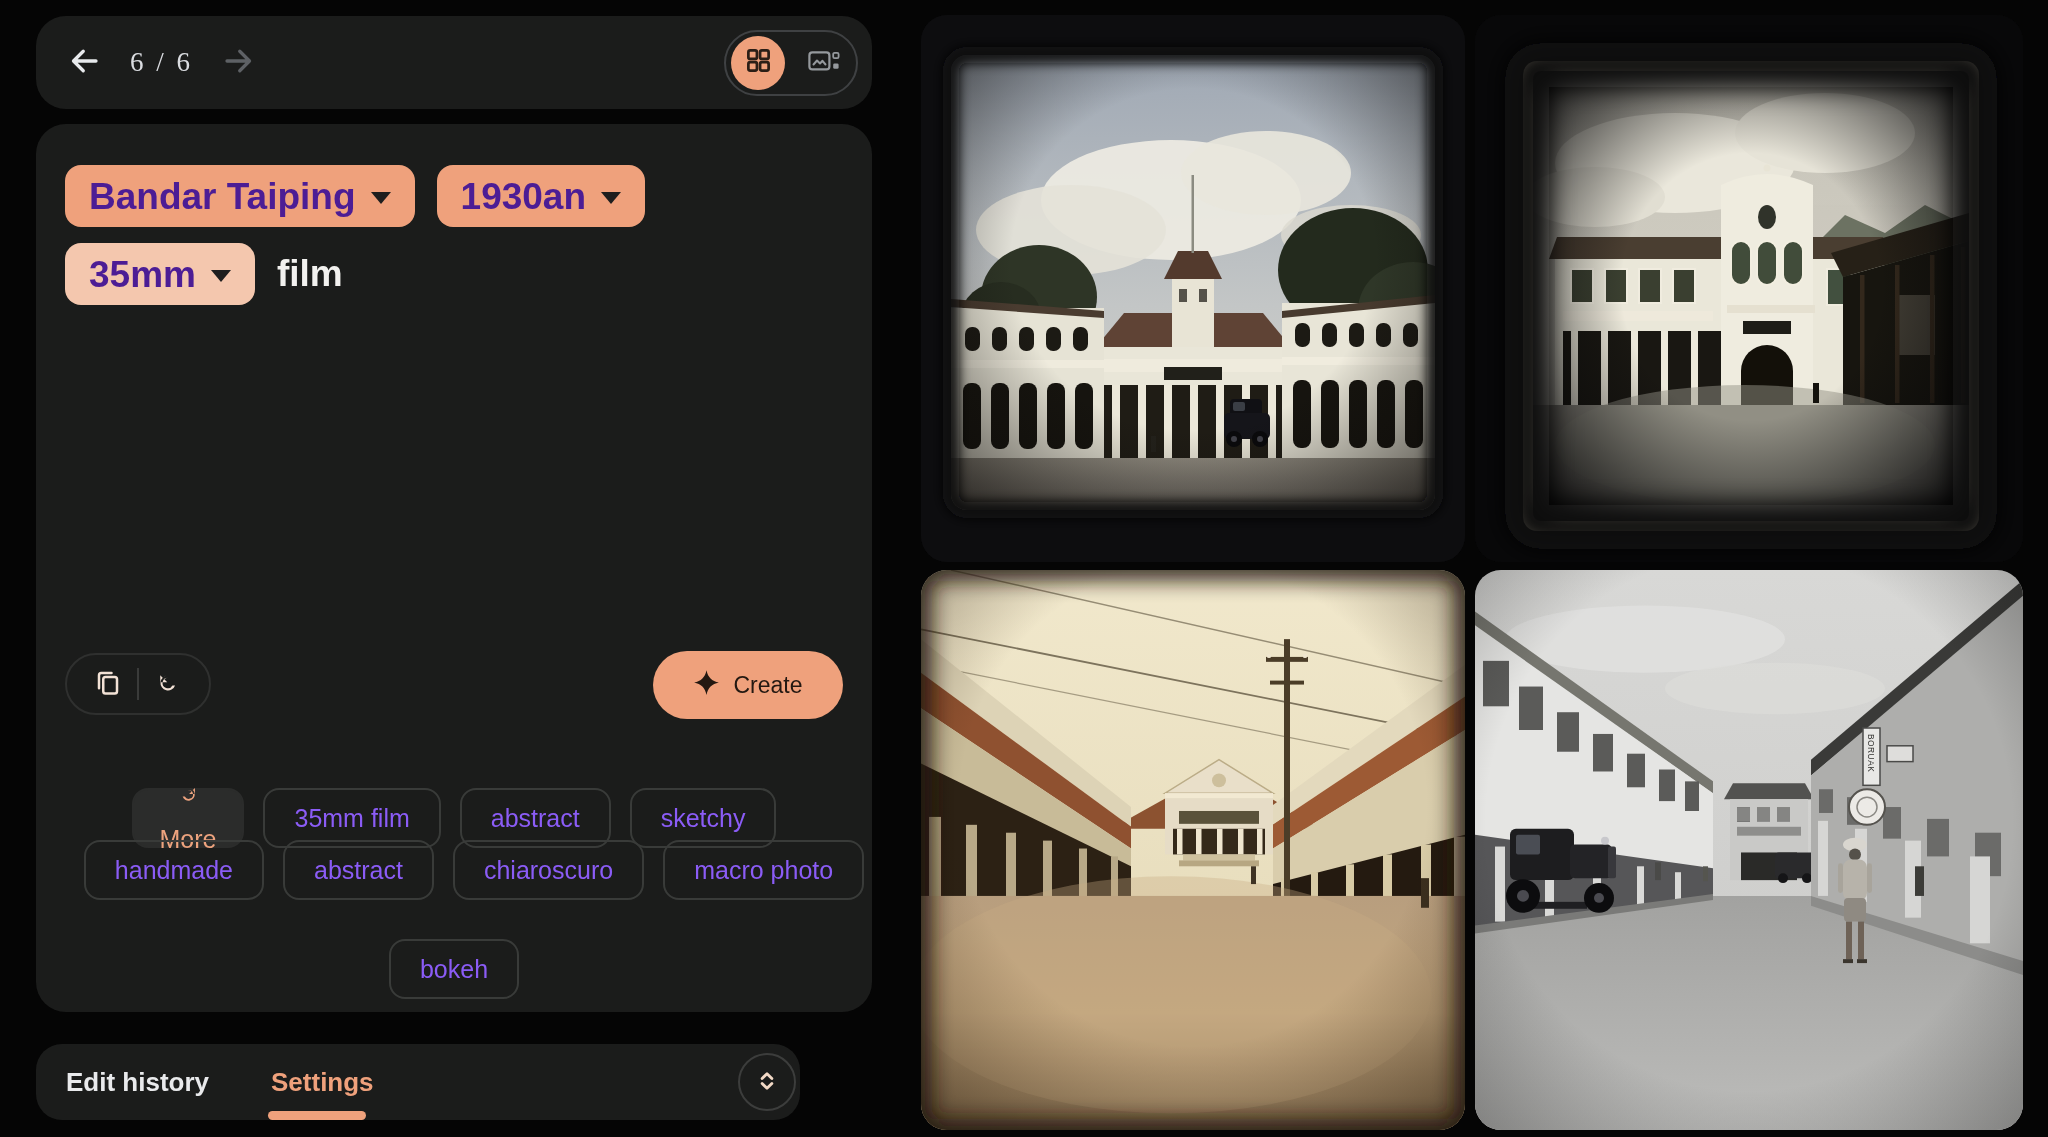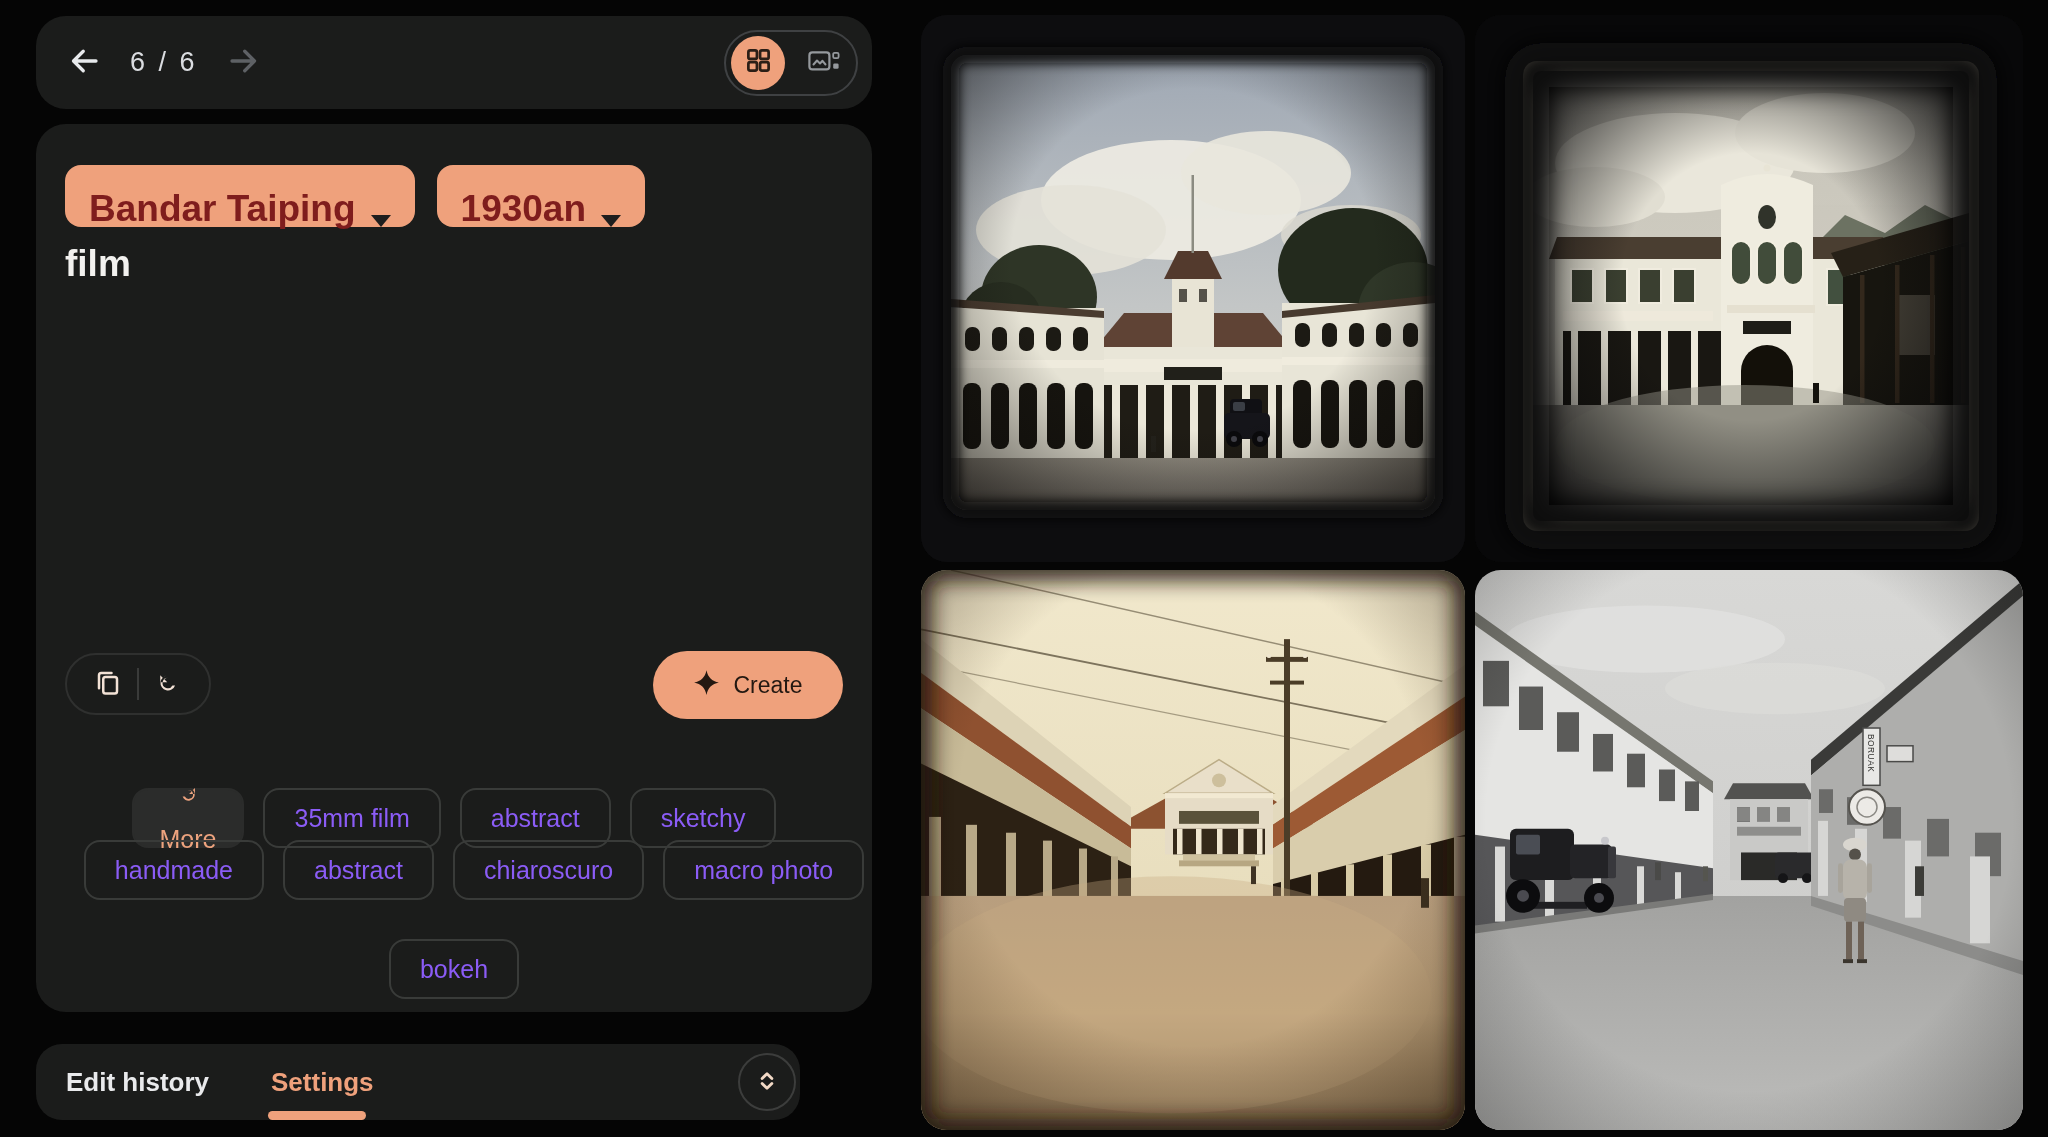--- a/index.html
+++ b/index.html
@@ -2,28 +2,28 @@
 <html><head>
 <meta charset="utf-8">
 <style>
   html,body{margin:0;padding:0;background:#050505;width:2048px;height:1137px;overflow:hidden;
     font-family:"Liberation Sans","DejaVu Sans",sans-serif;-webkit-font-smoothing:antialiased;}
   .abs{position:absolute;}
   
   .navbar{left:36px;top:16px;width:836px;height:93px;background:#1b1c1b;border-radius:30px;
     display:flex;align-items:center;padding:0 14px 0 30px;box-sizing:border-box;}
   .icon-btn{display:flex;align-items:center;justify-content:center;background:none;border:none;cursor:pointer;padding:0;}
-  .page-indicator{color:#dadce0;font-size:27px;letter-spacing:3px;margin:0 28px;white-space:nowrap;}
+  .page-indicator{color:#dadce0;font-size:27px;letter-spacing:3px;margin:0 28px;white-space:nowrap;font-family:Liberation Serif, serif;}
   .nav-spacer{flex:1;}
   .view-toggle{width:134px;height:66px;border:2px solid #3f4143;border-radius:33px;display:flex;align-items:center;
     padding:0 12px 0 5px;box-sizing:border-box;justify-content:space-between;}
   .toggle-circle{width:54px;height:54px;border-radius:50%;background:#efa17c;display:flex;align-items:center;justify-content:center;}
   .prompt-panel{left:36px;top:124px;width:836px;height:888px;background:#1b1c1b;border-radius:30px;box-sizing:border-box;}
   .prompt-text{position:absolute;left:29px;top:41px;width:700px;display:flex;flex-wrap:wrap;gap:8px 22px;align-items:center;}
-  .chip{display:inline-flex;align-items:flex-end;gap:15px;background:#efa17c;color:#7f1d1d;border:none;cursor:pointer;
+  .chip{display:inline-flex;align-items:center;gap:15px;background:#efa17c;color:#4c1d95;border:none;cursor:pointer;
     border-radius:16px;height:62px;padding:0 24px;font-size:37px;font-weight:bold;line-height:1;}
   .chip.light{background:#f4c7ae;}
   .caret{width:0;height:0;border-left:10px solid transparent;border-right:10px solid transparent;border-top:12px solid #1e1e1e;margin-top:4px;}
   .plain-word{color:#f2f1ef;font-size:37px;font-weight:bold;}
   .row-break{flex-basis:100%;height:0;}
   .tools-pill{position:absolute;left:29px;top:529px;width:146px;height:62px;border:2px solid #2f302f;border-radius:31px;
     display:flex;align-items:center;justify-content:center;gap:14px;box-sizing:border-box;}
   .vdivider{width:2px;height:32px;background:#3a3b3a;}
   .create-btn{position:absolute;right:29px;top:527px;width:190px;height:68px;background:#efa17c;border:none;cursor:pointer;
     border-radius:34px;display:flex;align-items:center;justify-content:center;gap:13px;color:#231811;font-size:23px;}
@@ -95,20 +95,24 @@
   <div class="prompt-text">
     <button class="chip">
       <span>Bandar Taiping</span>
       <span class="caret"></span>
     </button>
     <button class="chip">
       <span>1930an</span>
       <span class="caret"></span>
     </button>
     <span class="row-break"></span>
+    <button class="chip light">
+      <span>35mm</span>
+      <span class="caret"></span>
+    </button>
     <span class="plain-word">film</span>
   </div>
 
   <div class="tools-pill">
     <button class="icon-btn">
       <span>
         <svg width="30" height="30" viewBox="0 0 24 24" fill="none">
           <rect x="8.2" y="7.2" width="11" height="13.2" rx="1.8" stroke="#f3e2d6" stroke-width="2"></rect>
           <path d="M4.8 16.2V5.8C4.8 4.8 5.6 4 6.6 4h8.2" stroke="#f3e2d6" stroke-width="2" stroke-linecap="round"></path>
         </svg>

